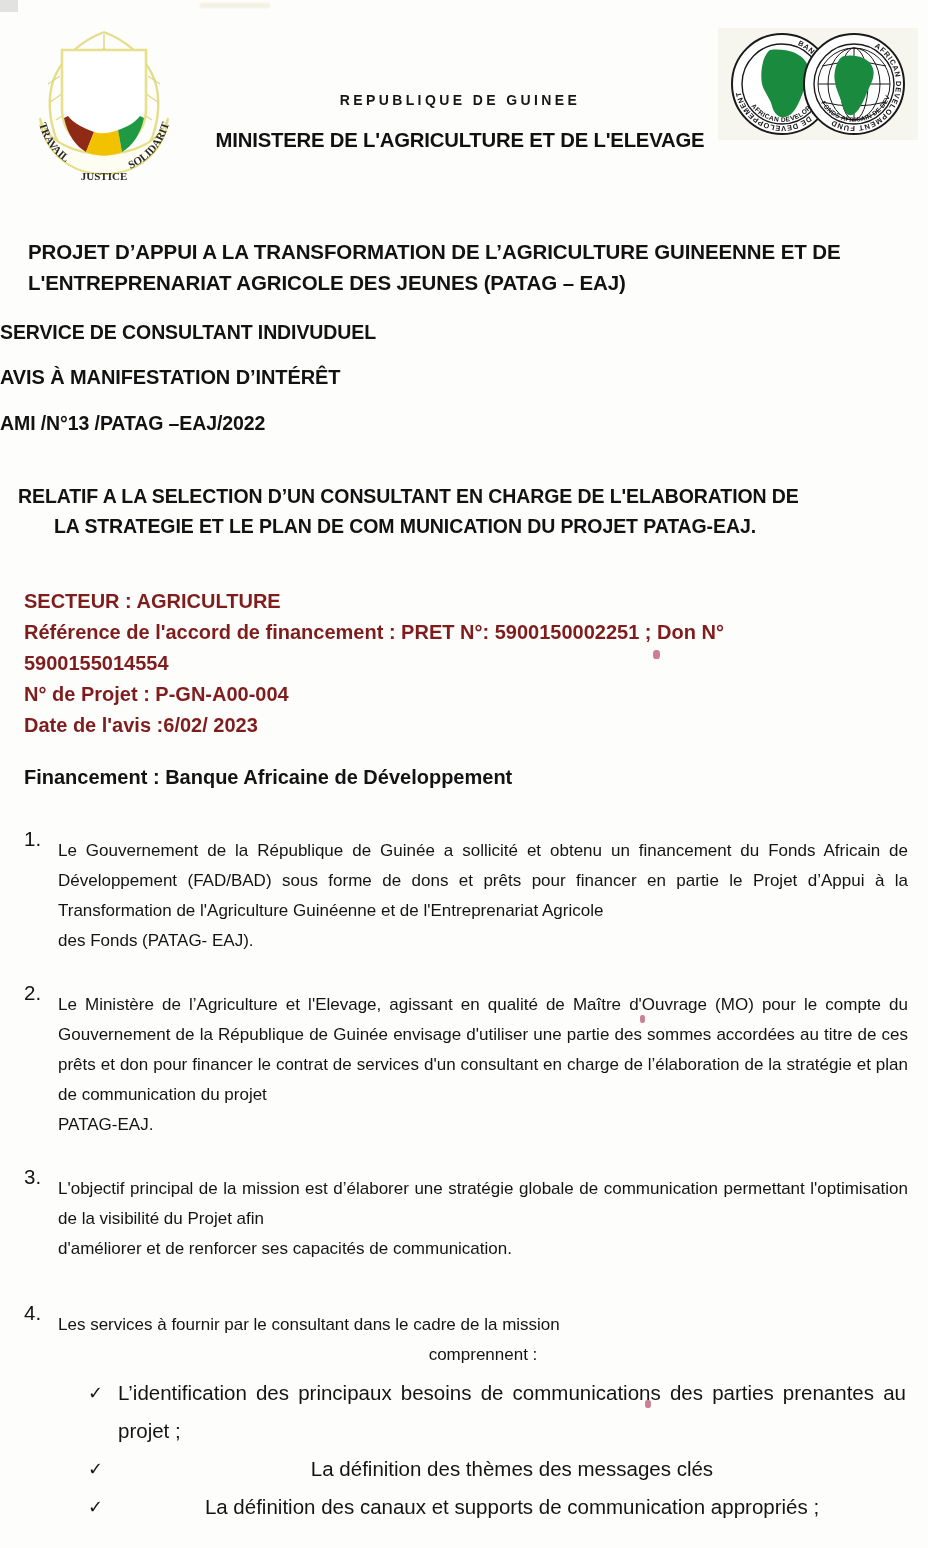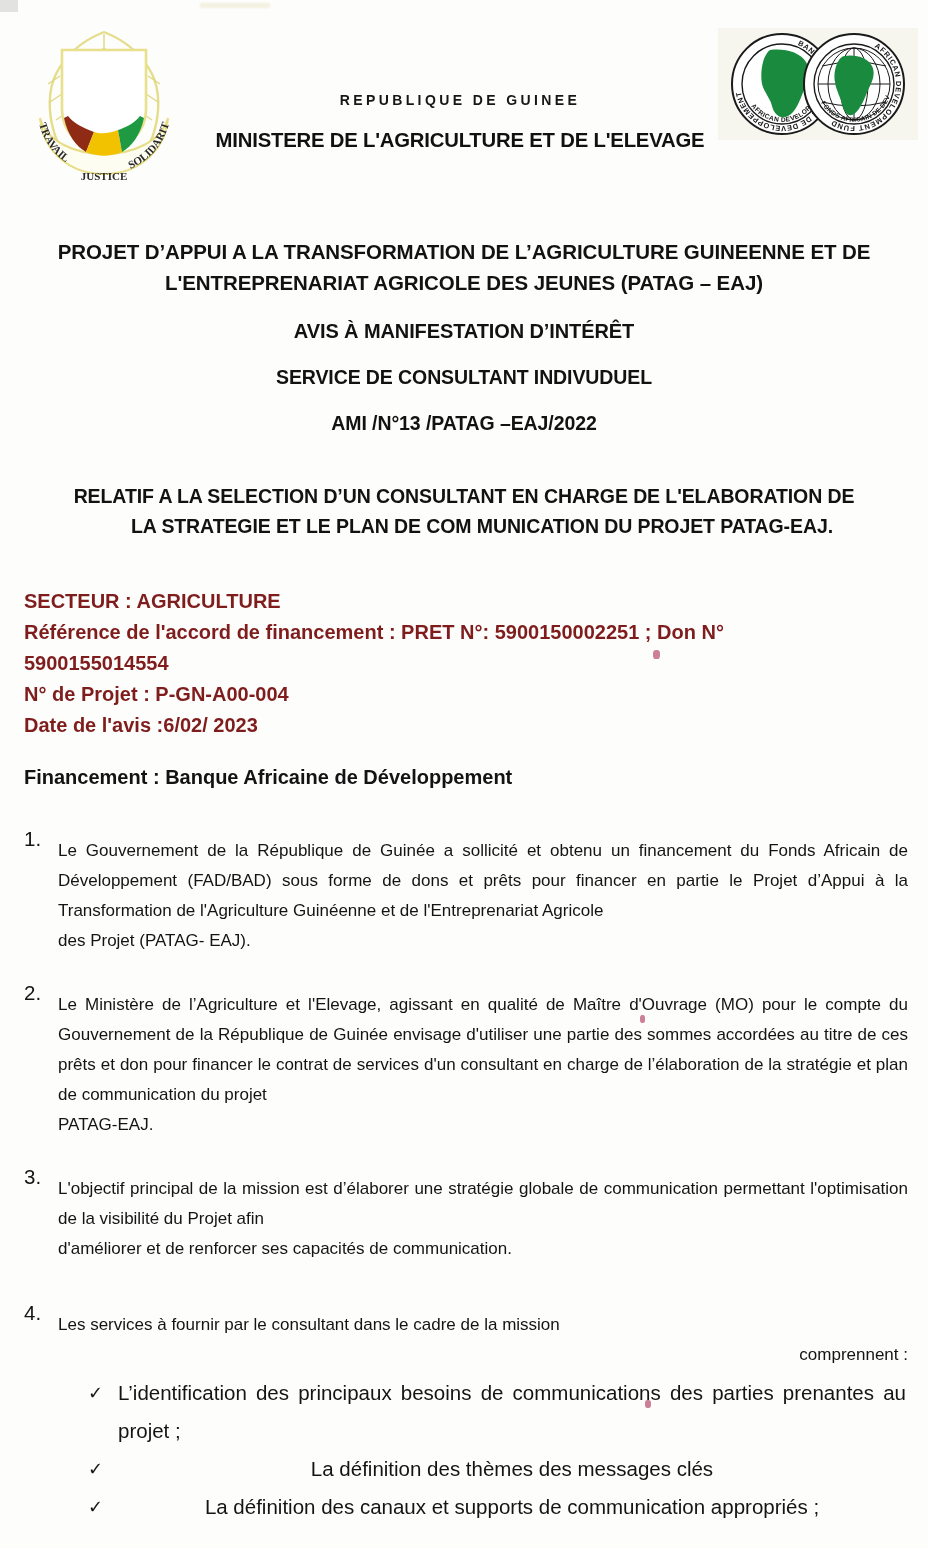--- a/index.html
+++ b/index.html
@@ -72,21 +72,20 @@
     color: #111111;
     white-space: nowrap;
     transform: scaleX(0.99);
   }
 
   
   .title-block {
     position: absolute;
     left: 0; top: 236px;
     width: 928px;
-    text-align: center;
     color: #121212;
   }
   .t-line {
     font-weight: bold;
     letter-spacing: -0.1px;
   }
   .t-project {
     font-size: 20.5px;
     line-height: 31px;
     padding: 0 28px;
@@ -298,22 +297,22 @@
 
     <div class="header-titles">
       <div class="rep-line">REPUBLIQUE DE GUINEE</div>
       <div class="min-line">MINISTERE DE L'AGRICULTURE ET DE L'ELEVAGE</div>
     </div>
   </div>
 
   <div class="title-block">
     <div class="t-line t-project">PROJET D’APPUI A LA TRANSFORMATION DE L’AGRICULTURE GUINEENNE ET DE</div>
     <div class="t-line t-project">L'ENTREPRENARIAT AGRICOLE DES JEUNES (PATAG – EAJ)</div>
+    <div class="t-line t-service">SERVICE DE CONSULTANT INDIVUDUEL</div>
     <div class="t-line t-avis">AVIS À MANIFESTATION D’INTÉRÊT</div>
-    <div class="t-line t-service">SERVICE DE CONSULTANT INDIVUDUEL</div>
     <div class="t-line t-ami">AMI /N°13 /PATAG –EAJ/2022</div>
     <div class="t-line t-relatif">RELATIF A LA SELECTION D’UN CONSULTANT EN CHARGE DE L'ELABORATION DE</div>
     <div class="t-line" style="font-size:19.5px;line-height:30px;padding:0 18px;margin-left:36px;">LA STRATEGIE ET LE PLAN DE COM MUNICATION DU PROJET PATAG-EAJ.</div>
   </div>
 
   <div class="ref-block">
     <div class="ref-line">SECTEUR : AGRICULTURE</div>
     <div class="ref-line">Référence de l'accord de financement : PRET N°: 5900150002251 ; Don N°</div>
     <div class="ref-line">5900155014554</div>
     <div class="ref-line">N° de Projet   : P-GN-A00-004</div>
@@ -323,21 +322,21 @@
   <div class="speck" style="left:653px; top:650px;"></div>
 
   <div class="financement">Financement : Banque Africaine de Développement</div>
 
   <div class="body-list">
 
     <div class="num-item">
       <div class="num-marker">1.</div>
       <div class="num-text">
         <span>Le Gouvernement de la République de Guinée a sollicité et obtenu un financement du Fonds Africain de Développement (FAD/BAD) sous forme de dons et prêts pour financer en partie le Projet d’Appui à la Transformation de l'Agriculture Guinéenne et de l'Entreprenariat Agricole</span>
-        <span class="tail" style="display:block">des Projet (PATAG- EAJ).</span>
+        <span class="tail" style="display:block">des Fonds (PATAG- EAJ).</span>
       </div>
     </div>
 
     <div class="num-item">
       <div class="num-marker">2.</div>
       <div class="num-text">
         <span>Le Ministère de l’Agriculture et l'Elevage, agissant en qualité de Maître d'Ouvrage (MO) pour le compte du Gouvernement de la République de Guinée envisage d'utiliser une partie des sommes accordées au titre de ces prêts et don pour financer le contrat de services d'un consultant en charge de l’élaboration de la stratégie et plan de communication du projet</span>
         <span class="tail" style="display:block">PATAG-EAJ.</span>
       </div>
     </div>
@@ -347,21 +346,21 @@
       <div class="num-text">
         <span>L'objectif principal de la mission est d’élaborer une stratégie globale de communication permettant l'optimisation de la visibilité du Projet afin</span>
         <span class="tail" style="display:block;text-align:left">d'améliorer et de renforcer ses capacités de communication.</span>
       </div>
     </div>
 
     <div class="num-item" style="margin-bottom:0;">
       <div class="num-marker">4.</div>
       <div class="num-text">
         <span>Les services à fournir par le consultant dans le cadre de la mission</span>
-        <span class="tail" style="display:block;text-align:right">comprennent :</span>
+        <span class="tail" style="display:block;text-align:center">comprennent :</span>
       </div>
     </div>
 
     <div class="check-list">
       <div class="check-item">
         <span class="check-mark">✓</span>
         <span class="check-text">L’identification des principaux besoins de communications des parties prenantes au projet ;</span>
       </div>
       <div class="check-item single">
         <span class="check-mark">✓</span>

